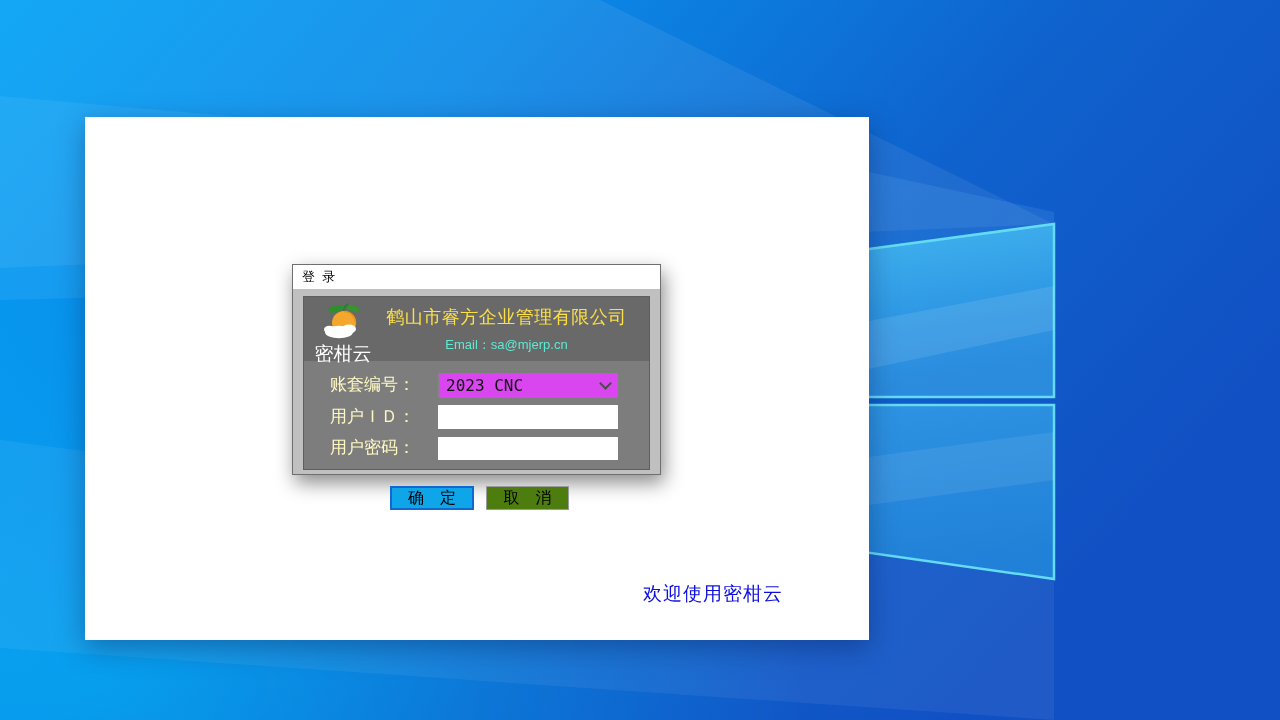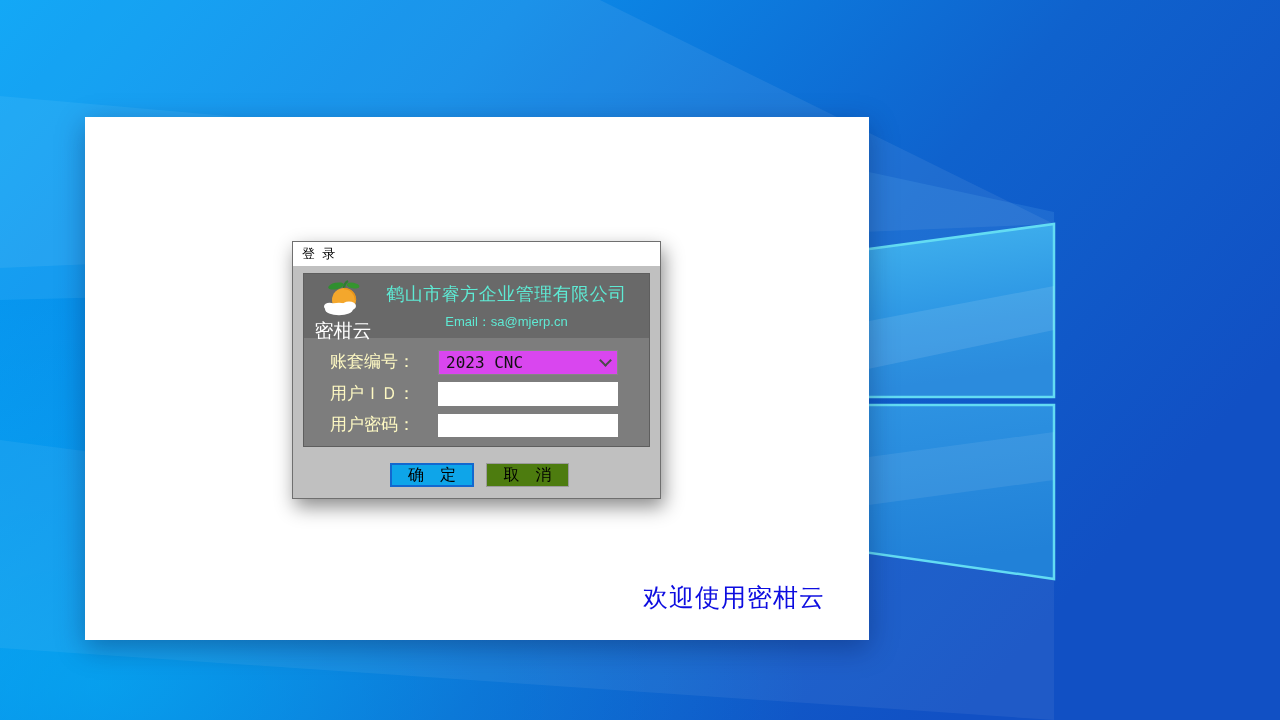--- a/index.html
+++ b/index.html
@@ -4,39 +4,39 @@
 <style>
   html,body{margin:0;padding:0;background:#222;}
   body{font-family:"Liberation Sans",sans-serif;}
   .desktop{position:relative;width:1280px;height:720px;overflow:hidden;}
   .wallpaper{position:absolute;left:0;top:0;width:1280px;height:720px;display:block;}
 
   
   .app-window{position:absolute;left:85px;top:117px;width:784px;height:523px;
     background:#ffffff;box-shadow:0 8px 26px rgba(0,20,70,.35);}
 
-  .welcome{position:absolute;left:558px;top:464px;font-size:25px;letter-spacing:1px;
+  .welcome{position:absolute;left:558px;top:464px;font-size:19px;letter-spacing:1px;
     color:#0d0de0;font-family:"Liberation Serif","DejaVu Serif",serif;}
 
   
-  .dialog{position:absolute;left:207px;top:124px;width:369px;height:258px;
+  .dialog{position:absolute;left:207px;top:147px;width:369px;height:211px;
     background:#c0c0c0;border:1px solid #6f6f6f;box-sizing:border-box;
     box-shadow:3px 8px 18px rgba(0,0,0,.45);
     font-family:"Liberation Serif","DejaVu Serif",serif;}
   .titlebar{position:absolute;left:0;top:0;right:0;height:24px;background:#ffffff;
     display:flex;align-items:center;padding-left:9px;font-size:13px;color:#000;
     letter-spacing:2px;}
   .panel{position:absolute;left:10px;top:31px;width:347px;height:174px;
     background:#7d7d7d;border:1px solid #5e5e5e;box-sizing:border-box;}
   .panel-header{position:absolute;left:0;top:0;right:0;height:64px;background:#696969;}
   .logo-svg{position:absolute;left:18px;top:5px;width:44px;height:40px;}
   .logo-label{position:absolute;left:6px;top:44px;width:66px;text-align:center;
     color:#ffffff;font-size:19px;}
   .company{position:absolute;left:62px;right:2px;top:8px;text-align:center;
-    color:#5eead4;font-size:18px;letter-spacing:.5px;}
+    color:#fde047;font-size:18px;letter-spacing:.5px;}
   .email{position:absolute;left:62px;right:2px;top:39px;text-align:center;
     color:#5eead4;font-size:13px;font-family:Liberation Sans, sans-serif;}
 
   .form-label{position:absolute;left:26px;color:#fef9c3;font-size:17px;line-height:24px;}
   .lbl-1{top:76px;} .lbl-2{top:108px;} .lbl-3{top:139px;font-family:Liberation Serif, serif;}
 
   .dd{position:absolute;left:134px;top:76px;width:180px;height:25px;box-sizing:border-box;
     background:#d946ef;border:1px solid #858585;display:flex;align-items:center;
     padding:0 7px;font-size:16px;color:#111;
     font-family:"DejaVu Sans Mono",monospace;cursor:default;}

